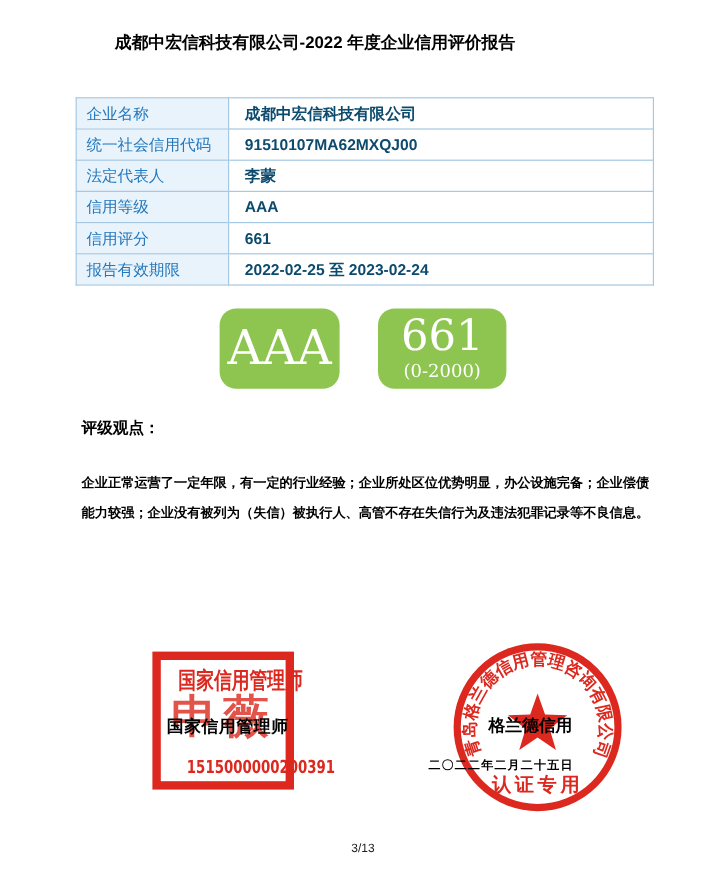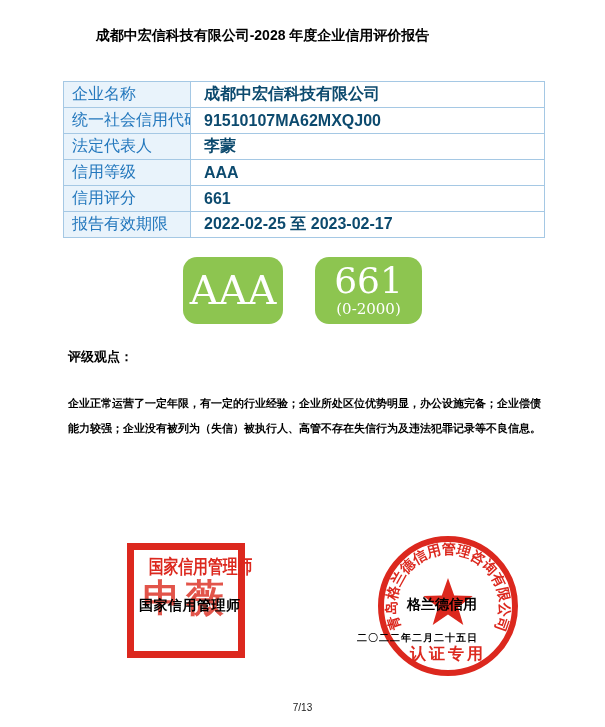--- a/index.html
+++ b/index.html
@@ -7,21 +7,21 @@
        font-family:"Liberation Sans",sans-serif;color:#1a1a1a;}
   .page{position:absolute;left:0;top:0;width:605px;height:727px;background:#fff;}
 
   
   .doc-title{position:absolute;top:27px;left:0;width:525px;text-align:center;
     font-size:14px;font-weight:bold;color:#000;white-space:nowrap;}
 
   
   table.info{position:absolute;left:63px;top:81px;width:482px;border-collapse:collapse;
     table-layout:fixed;}
-  table.info td{border:1px solid #a5c8e4;height:25px;font-size:16px;
+  table.info td{border:1px solid #a5c8e4;height:25px;font-size:13px;
     vertical-align:middle;overflow:hidden;white-space:nowrap;}
   td.lbl{width:118px;background:#e9f3fb;color:#2478bd;padding:0 0 0 8px;}
   td.val{background:#fff;color:#0c4a6e;font-weight:bold;padding:0 0 0 13px;}
 
   
   .badge{position:absolute;border-radius:14px;color:#fff;text-align:center;
     font-family:"DejaVu Serif",serif;}
   .badge-grade{left:183px;top:257px;width:100px;height:67px;line-height:67px;
     font-size:40px;}
   .badge-score{left:315px;top:257px;width:107px;height:67px;display:flex;
@@ -57,21 +57,21 @@
 
   
   .footer{position:absolute;left:0;top:702px;width:605px;text-align:center;
     font-size:10px;color:#222;}
 </style>
 </head>
 <body>
 
 <div class="page">
 
-  <div class="doc-title">成都中宏信科技有限公司-2028 年度企业信用评价报告</div>
+  <div class="doc-title">成都中宏信科技有限公司-2022 年度企业信用评价报告</div>
 
   <table class="info">
     <tbody>
       <tr>
         <td class="lbl">企业名称</td>
         <td class="val">成都中宏信科技有限公司</td>
       </tr>
       <tr>
         <td class="lbl">统一社会信用代码</td>
         <td class="val">91510107MA62MXQJ00</td>
@@ -83,21 +83,21 @@
       <tr>
         <td class="lbl">信用等级</td>
         <td class="val">AAA</td>
       </tr>
       <tr>
         <td class="lbl">信用评分</td>
         <td class="val">661</td>
       </tr>
       <tr>
         <td class="lbl">报告有效期限</td>
-        <td class="val">2022-02-25 至 2023-02-17</td>
+        <td class="val">2022-02-25 至 2023-02-24</td>
       </tr>
     </tbody>
   </table>
 
   <div class="badge badge-grade" style="background:#8dc550;">AAA</div>
 
   <div class="badge badge-score" style="background:#8dc550;">
     <div class="num">661</div>
     <div class="rng">(0-2000)</div>
   </div>
@@ -106,32 +106,35 @@
   <div class="op-body">
     <div>企业正常运营了一定年限，有一定的行业经验；企业所处区位优势明显，办公设施完备；企业偿债</div>
     <div>能力较强；企业没有被列为（失信）被执行人、高管不存在失信行为及违法犯罪记录等不良信息。</div>
   </div>
 
   <div class="stamp-left">
     <div class="sl-row sl-title">
       <span class="cond78">国家信用管理师</span>
     </div>
     <div class="sl-row sl-name">申薇</div>
+    <div class="sl-row sl-num">
+      <span class="cond74">1515000000200391</span>
+    </div>
   </div>
   <div class="ovl ovl-left">国家信用管理师</div>
 
   <svg class="stamp-right" viewBox="0 0 150 150">
     <defs>
       <path id="arcpath" d="M 27.9 97 A 52 52 0 1 1 122.1 97" fill="none"></path>
     </defs>
     <circle cx="75" cy="75" r="67" fill="none" stroke="#dc281e" stroke-width="6"></circle>
     <polygon fill="#dc281e" points="75,47 81.2,64.5 99.7,65 85,76.2 90.3,94 75,83.5 59.7,94 65,76.2 50.3,65 68.8,64.5"></polygon>
     <text font-size="14" font-weight="bold" fill="#dc281e" font-family="Liberation Sans, sans-serif">
       <textPath href="#arcpath" startOffset="0">青岛格兰德信用管理咨询有限公司</textPath>
     </text>
     <text x="75" y="128" text-anchor="middle" font-size="16" font-weight="bold" letter-spacing="3" fill="#dc281e" font-family="Liberation Sans, sans-serif">认证专用</text>
   </svg>
   <div class="ovl ovl-rname">格兰德信用</div>
   <div class="ovl ovl-rdate">二〇二二年二月二十五日</div>
 
-  <div class="footer">7/13</div>
+  <div class="footer">3/13</div>
 
 </div>
 
 </body></html>

